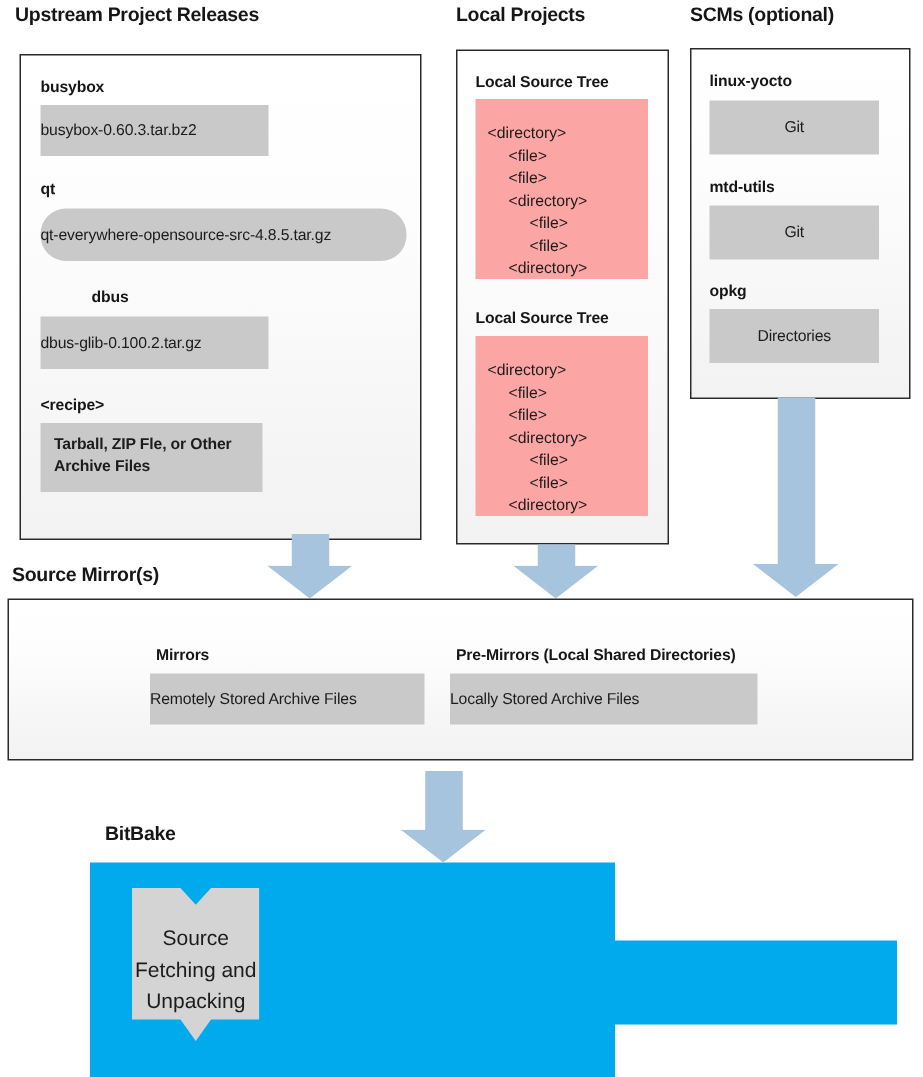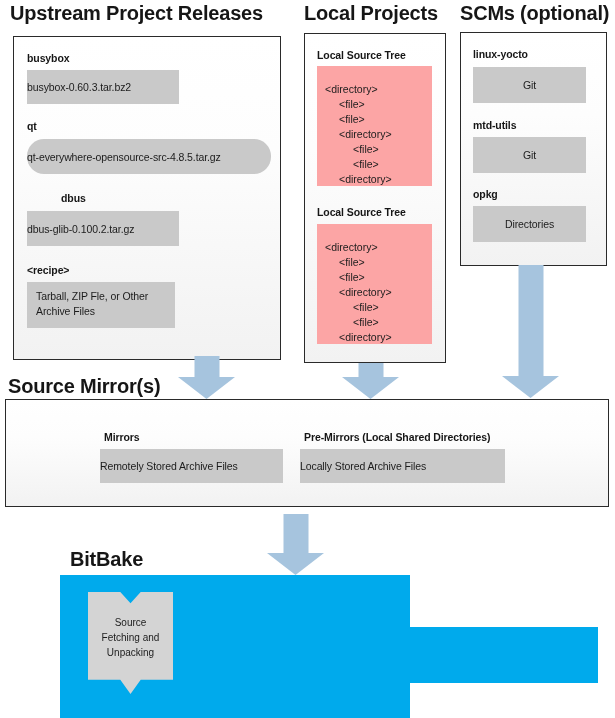--- a/index.html
+++ b/index.html
@@ -16,21 +16,21 @@
     color: #1a1a1a;
     -webkit-font-smoothing: antialiased;
   }
 
   .abs { position: absolute; }
 
   
   .section-title {
     position: absolute;
     font-weight: bold;
-    font-size: 20px;
+    font-size: 13px;
     color: #161616;
     letter-spacing: -0.2px;
     white-space: nowrap;
   }
 
   
   .panel {
     position: absolute;
     border: 1px solid #2a2a2a;
     background: linear-gradient(to bottom, #ffffff 0%, #fdfdfd 35%, #f2f2f2 100%);
@@ -57,20 +57,21 @@
     display: flex;
     align-items: center;
     letter-spacing: -0.1px;
   }
   .chip.pad-left { padding-left: 0; }
   .chip.center { justify-content: center; }
   .chip.multiline {
     display: block;
     padding: 7px 16px 0 9px;
     line-height: 1.45;
+    font-weight: bold;
   }
 
   
   .tree {
     position: absolute;
     background: #fca5a5;
     font-size: 10.5px;
     color: #1c1c1c;
     line-height: 1.43;
     padding: 16px 0 5px 0;
@@ -115,21 +116,21 @@
       38% 0%,
       50% 11%,
       62% 0%,
       100% 0%,
       100% 86%,
       62% 86%,
       50% 100%,
       38% 86%,
       0% 86%
     );
-    font-size: 10px;
+    font-size: 14px;
     color: #1c1c1c;
     text-align: center;
     line-height: 1.5;
     box-sizing: border-box;
     padding-top: 23px;
   }
   #source-fetching-box .ln { display: block; white-space: nowrap; }
 </style>
 </head>
 <body>

